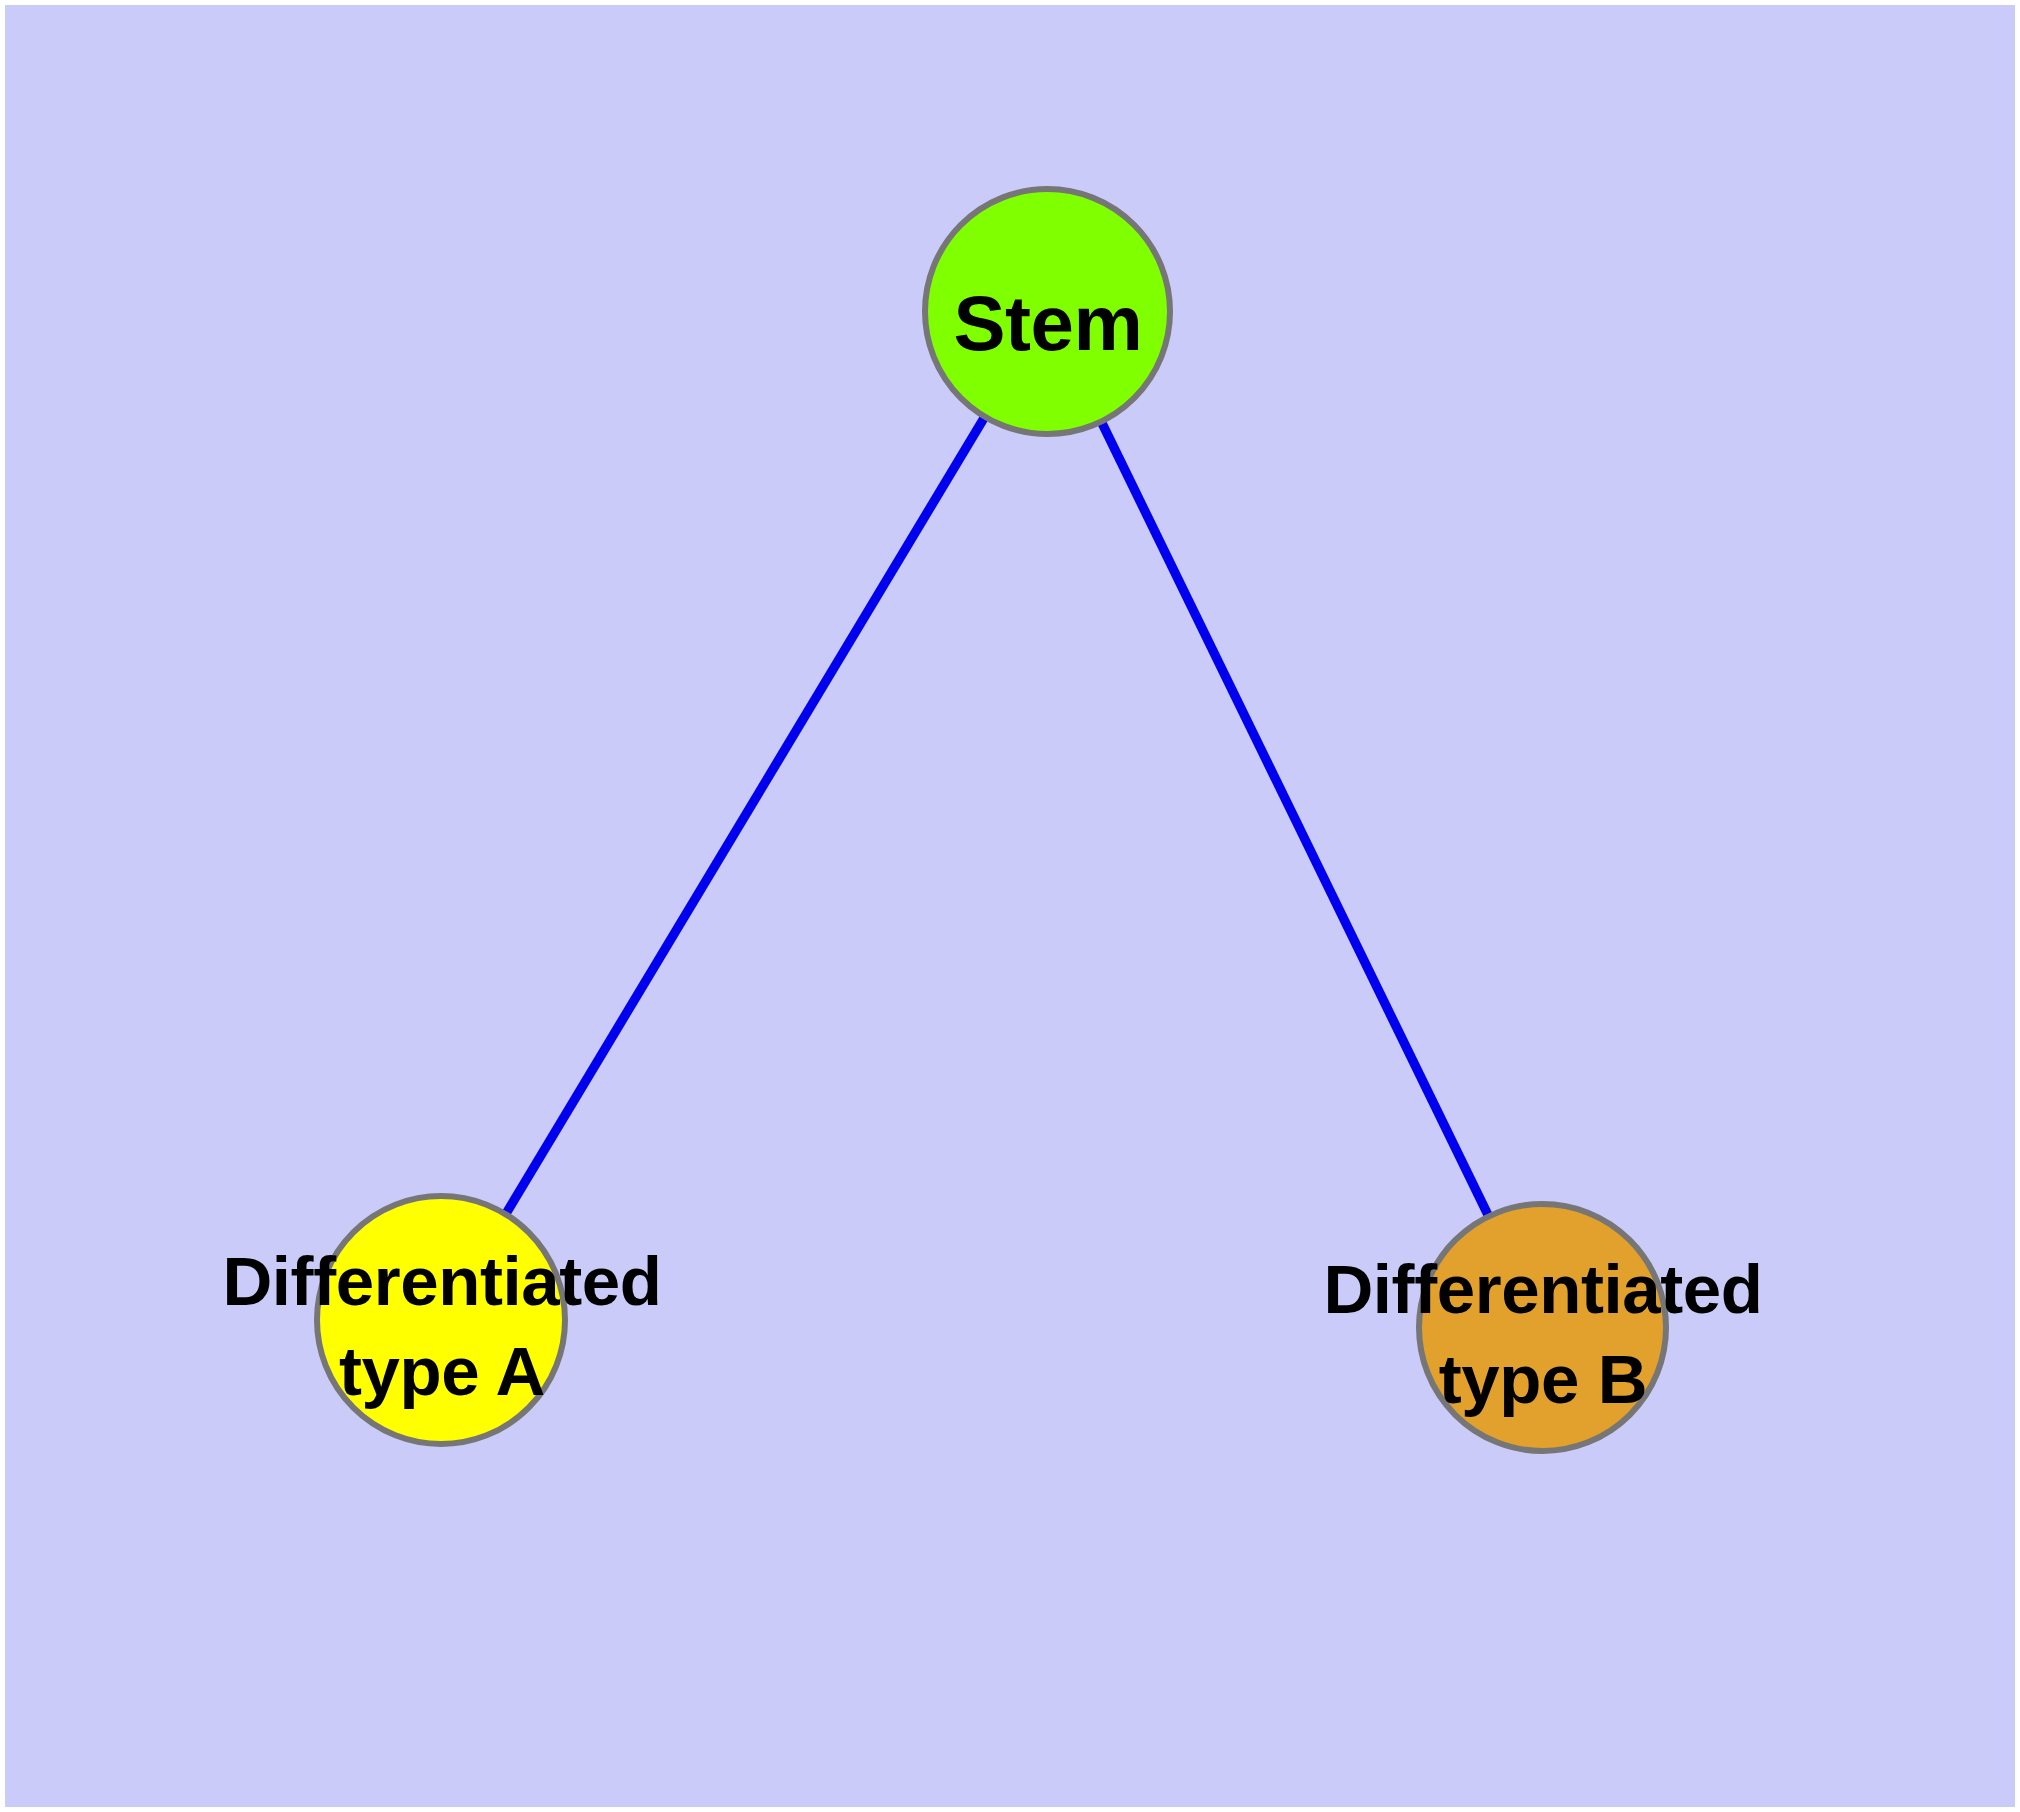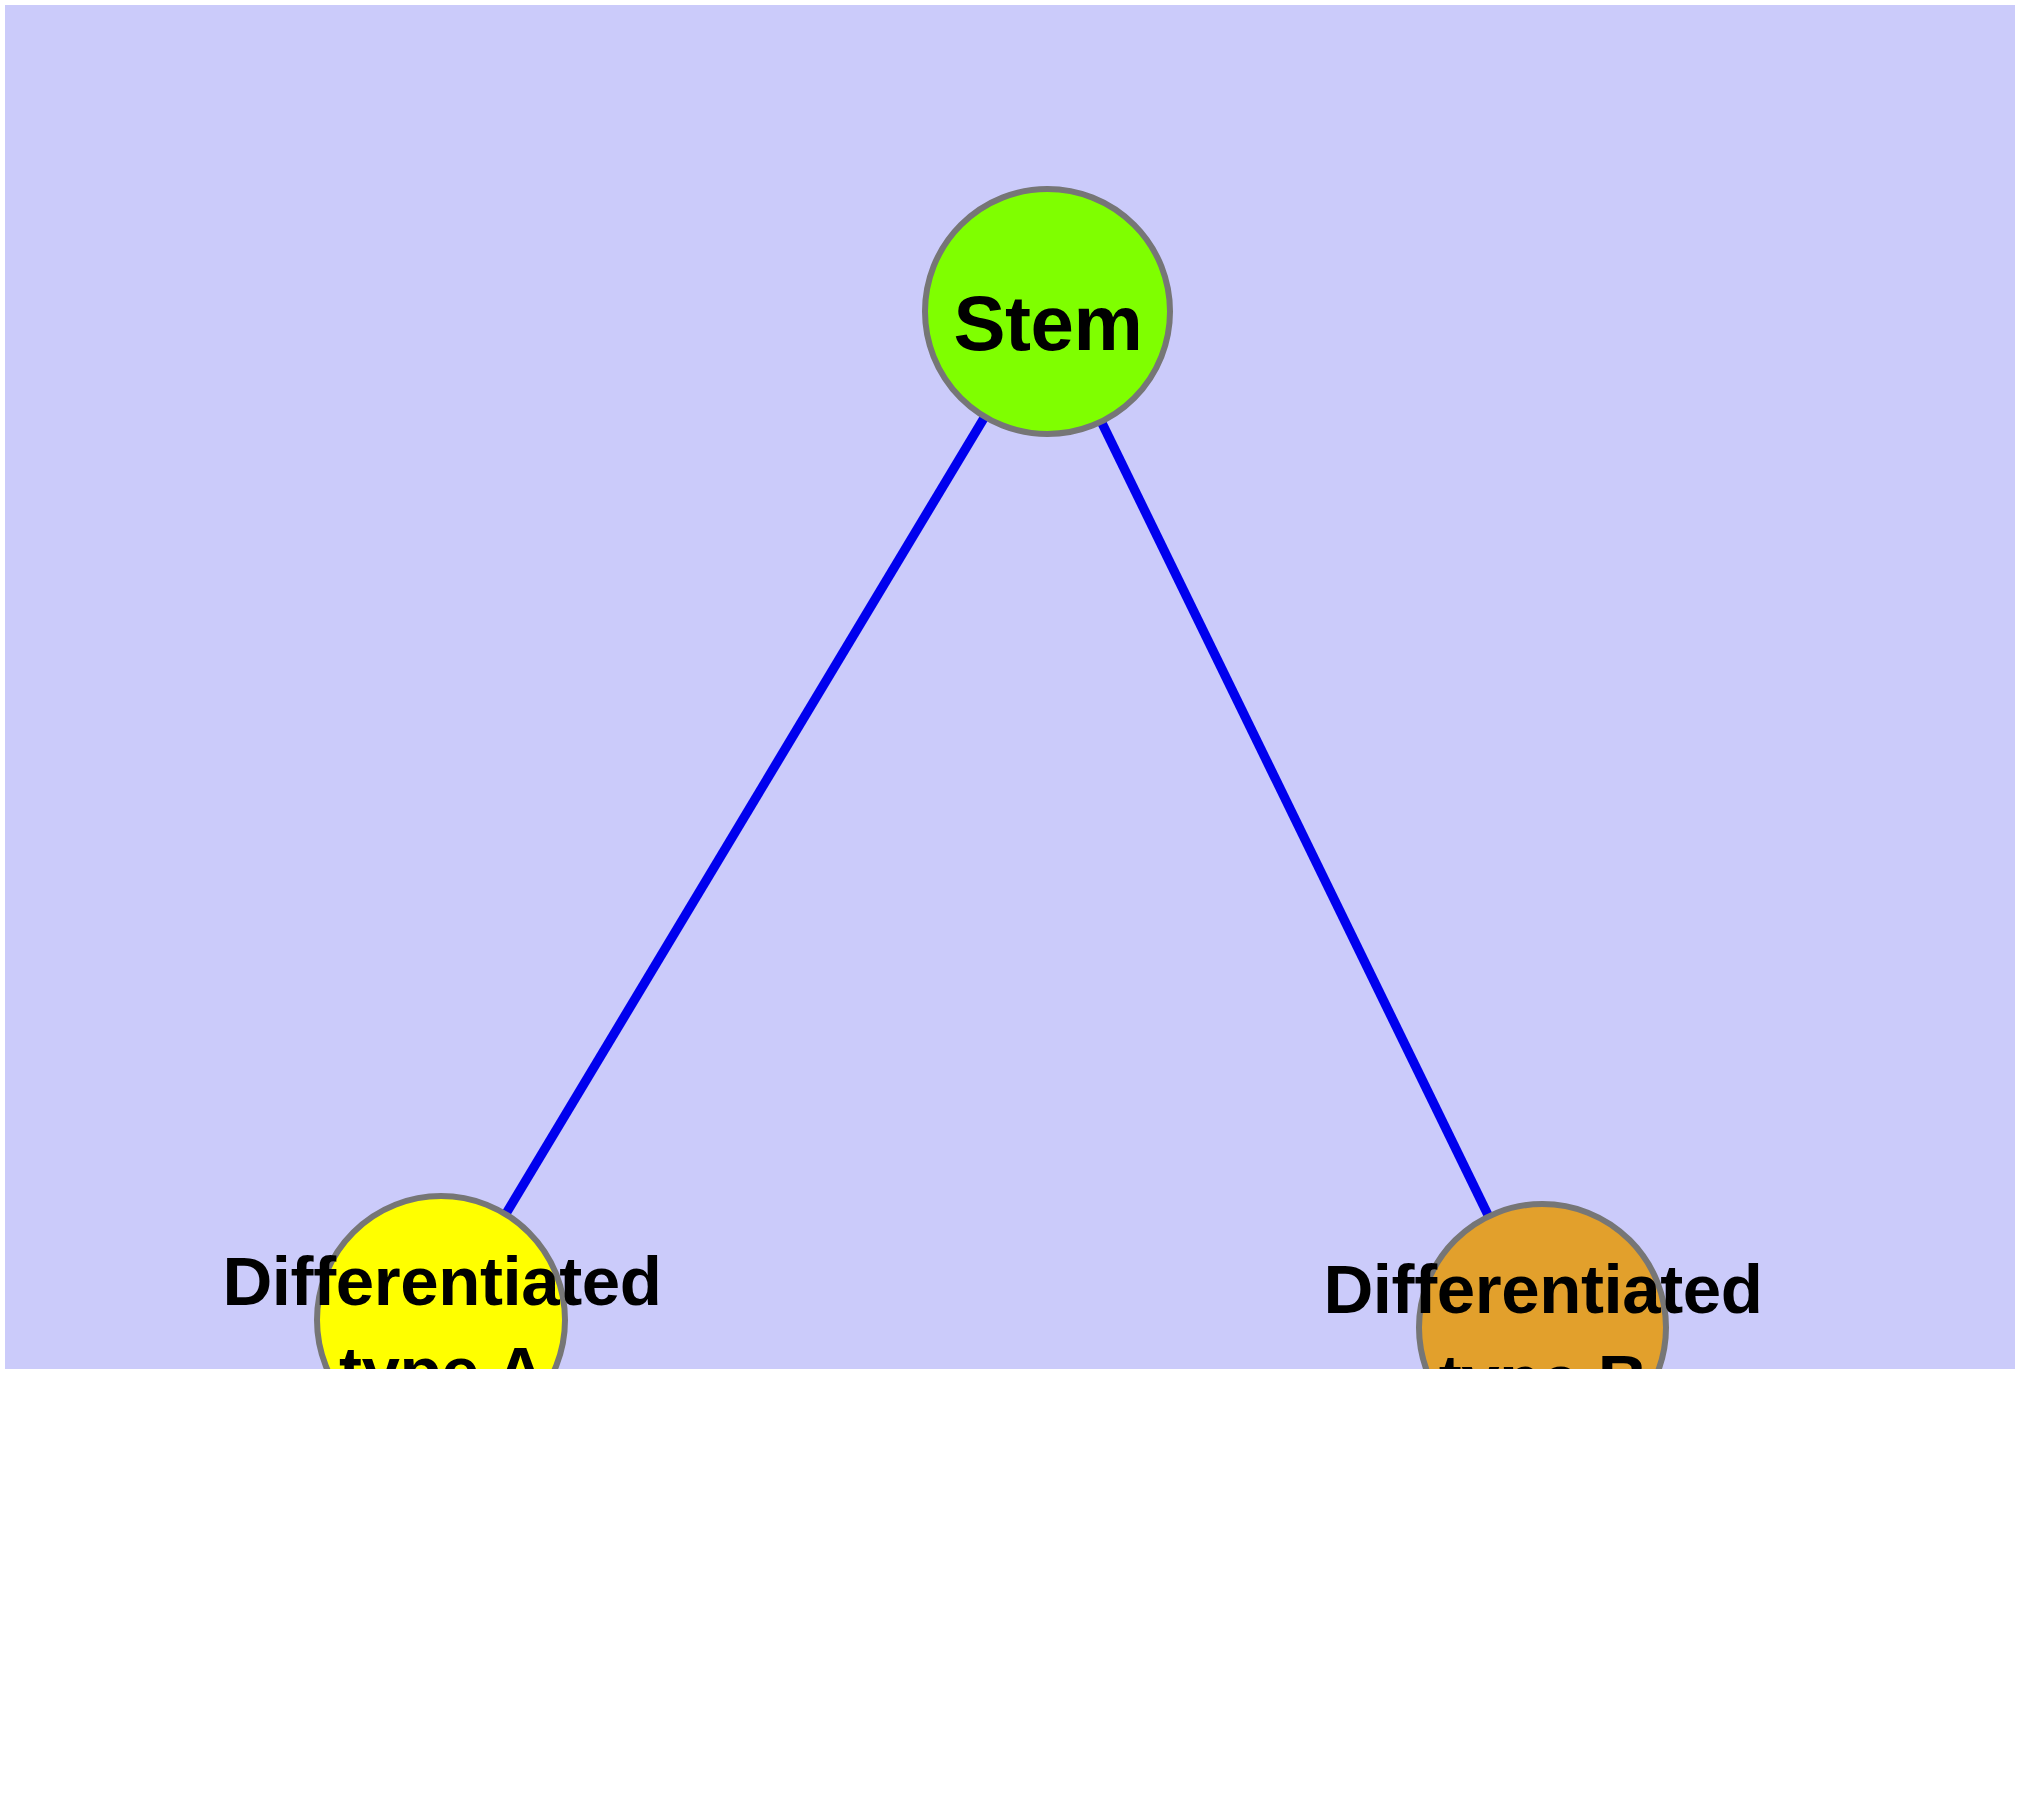--- a/index.html
+++ b/index.html
@@ -4,21 +4,21 @@
 <title>Cell Differentiation Graph</title>
 <style>
   html, body {
     margin: 0;
     padding: 0;
     background: #ffffff;
   }
   #canvas {
     position: relative;
     width: 2021px;
-    height: 1369px;
+    height: 1812px;
     background: #ffffff;
     overflow: hidden;
     font-family: "Liberation Sans", "DejaVu Sans", sans-serif;
   }
   #plot-area {
     position: absolute;
     left: 5.1px;
     top: 5.1px;
     width: 2010px;
     height: 1802px;

